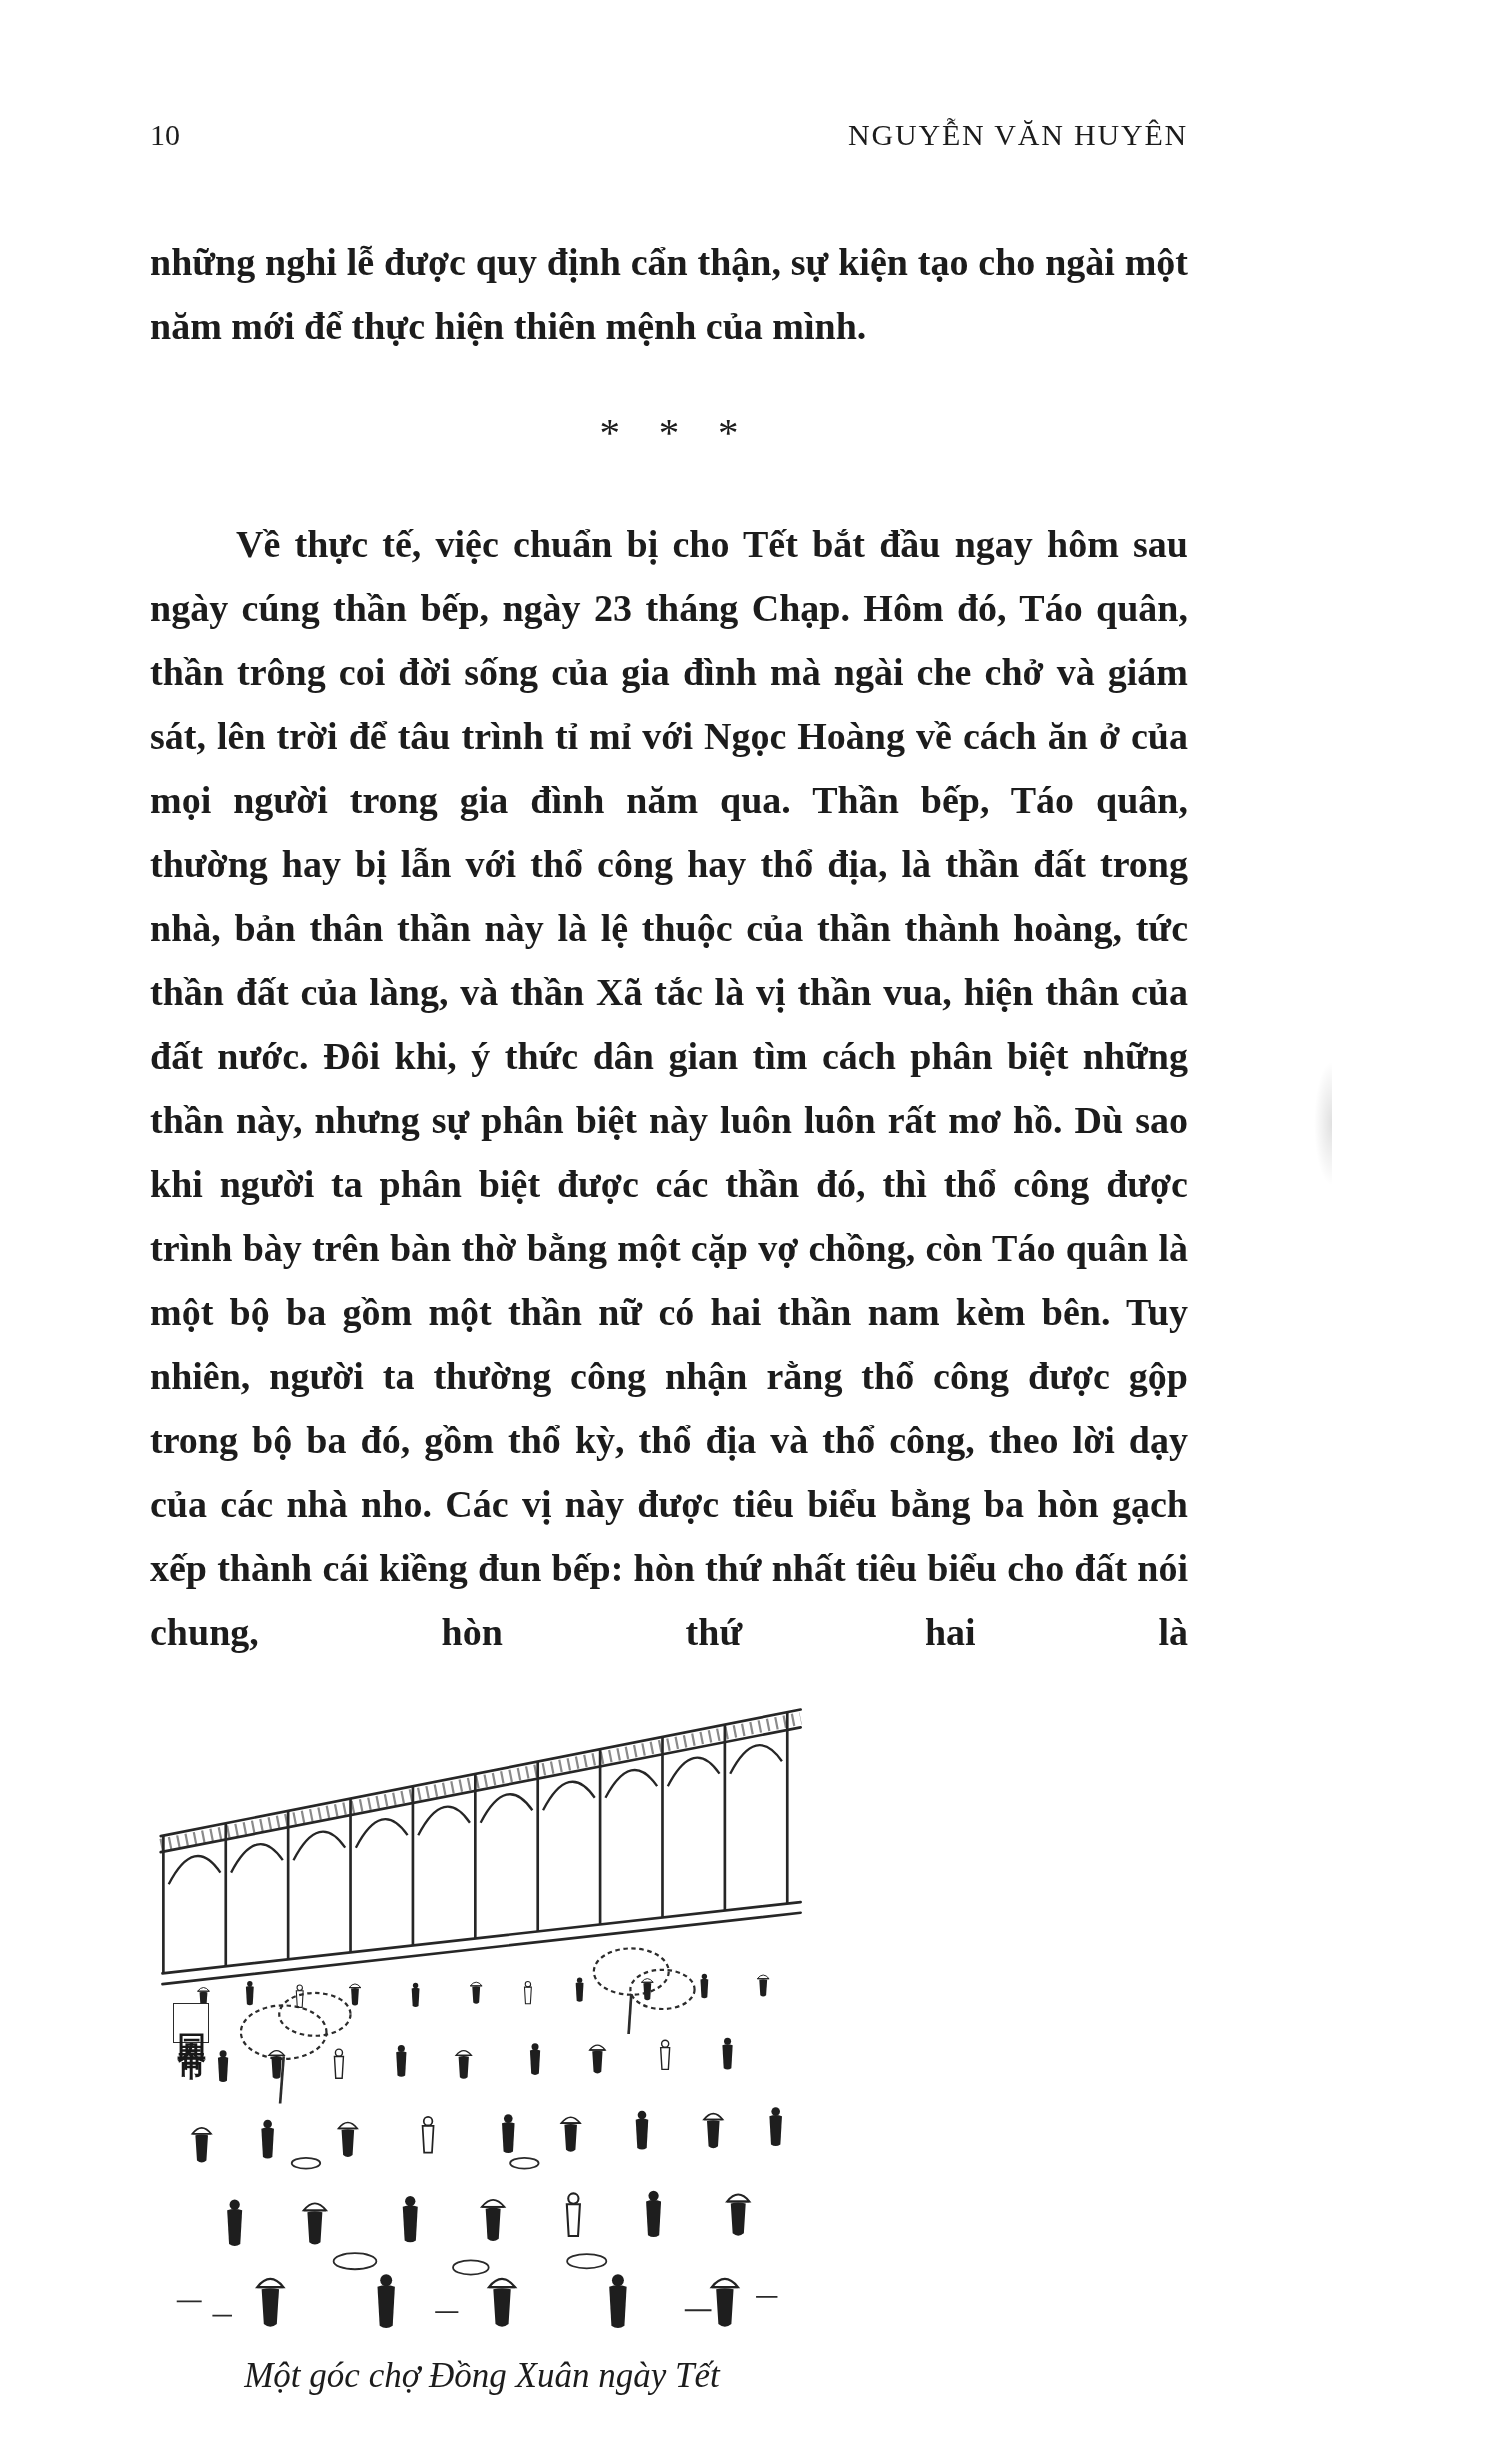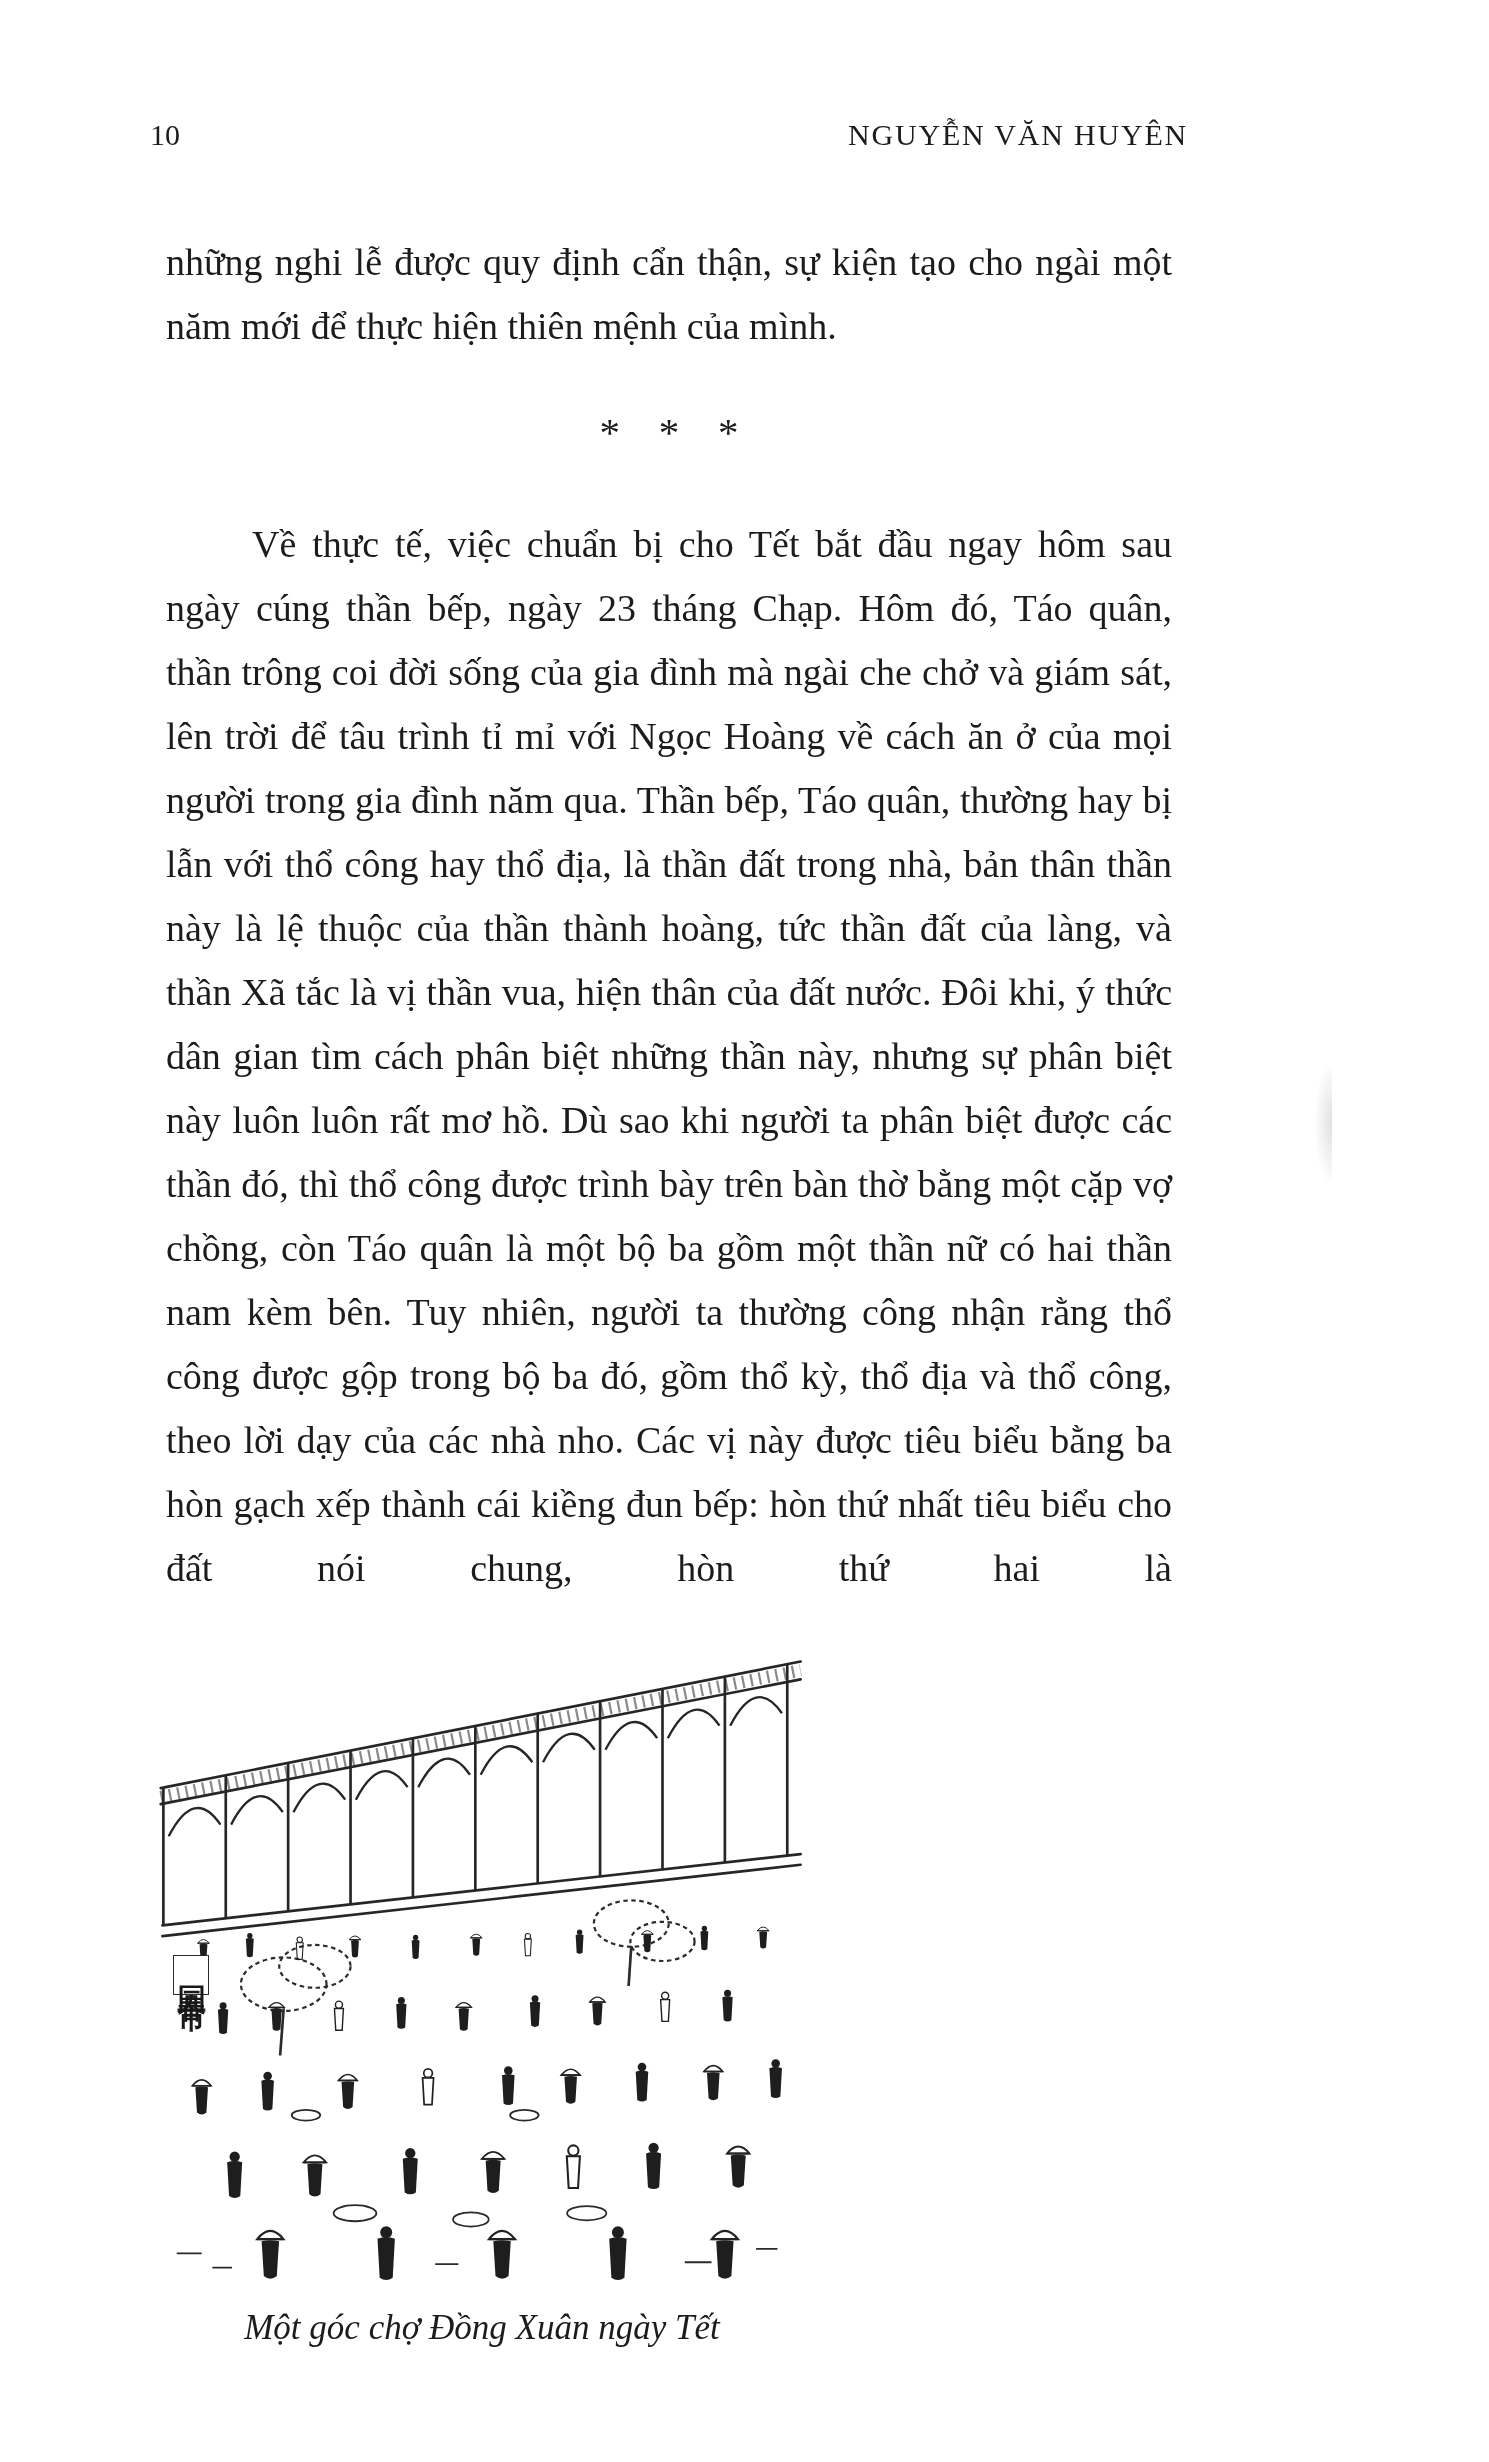--- a/index.html
+++ b/index.html
@@ -23,21 +23,21 @@
     font-size: 30px;
     margin: 0 0 78px 0;
   }
   .running-head { letter-spacing: 1.8px; }
 
   .body-text {
     font-size: 38px;
     line-height: 64px;
     text-align: justify;
   }
-  .para { margin: 16px; }
+  .para { margin: 0; font-weight: bold; }
   .indent-lg { text-indent: 86px; }
   .indent-sm { text-indent: 43px; }
   .j-last { text-align-last: justify; }
 
   .separator {
     text-align: center;
     text-align-last: center;
     text-indent: 0;
     font-size: 41px;
     word-spacing: 28.5px;

